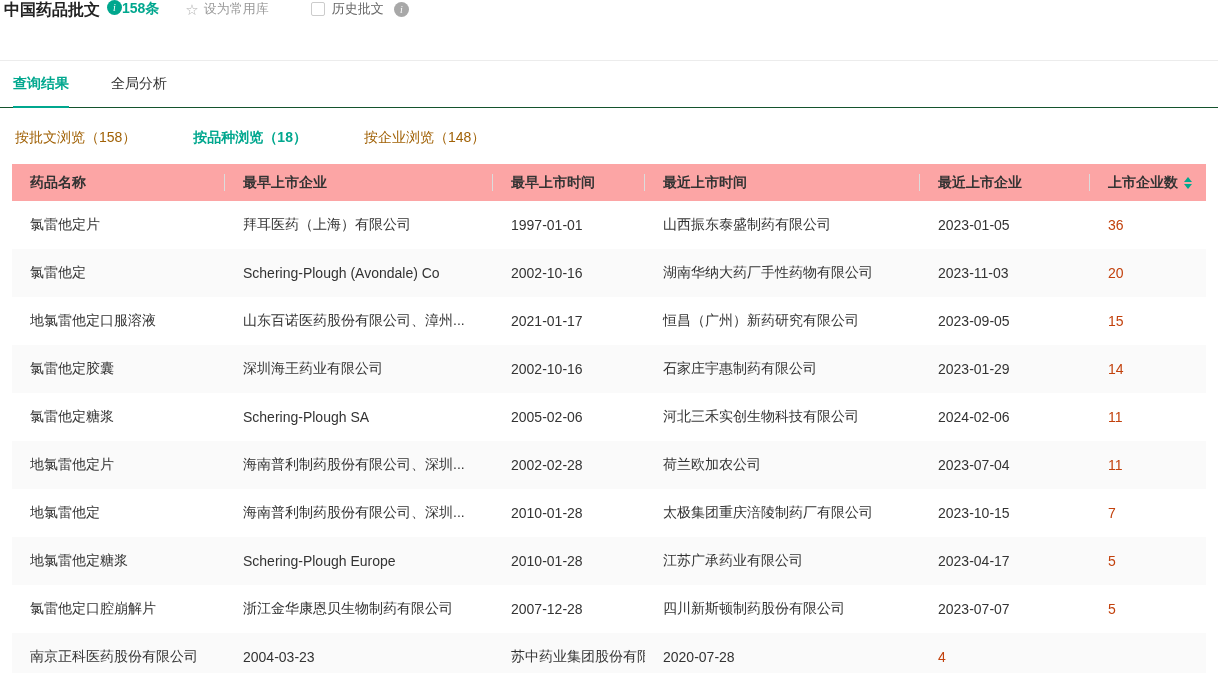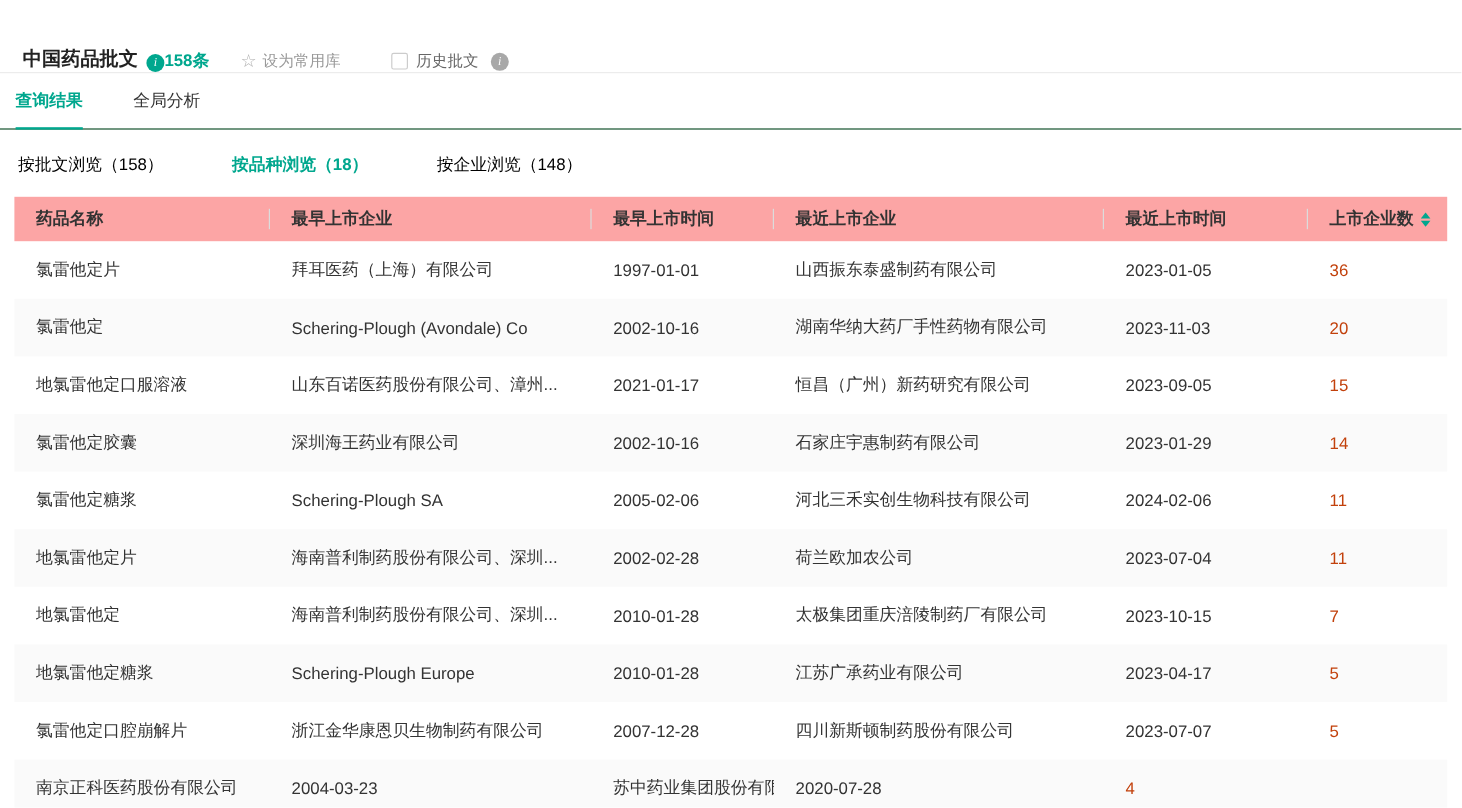--- a/index.html
+++ b/index.html
@@ -4,21 +4,21 @@
 <style>
   * { box-sizing: border-box; }
   html,body { margin:0; padding:0; }
   body {
     width:1218px; height:673px; background:#fff;
     font-family:"Liberation Sans","DejaVu Sans",sans-serif;
     color:#333; overflow:hidden;
   }
 
   
-  .topbar { display:flex; align-items:flex-end; height:61px; padding:0 19px; border-bottom:1px solid #ececec; }
+  .topbar { display:flex; align-items:flex-start; height:61px; padding:0 4px; border-bottom:1px solid #ececec; }
   .page-title { font-size:16px; font-weight:bold; color:#222; }
   .info-badge {
     display:inline-flex; align-items:center; justify-content:center;
     width:15px; height:15px; border-radius:50%;
     color:#fff; font-size:10px; font-style:italic;
     font-family:"Liberation Serif",serif; flex:0 0 auto;
   }
   .info-teal { background:#00a78e; margin-left:7px; }
   .info-gray { background:#a8a8a8; margin-left:3px; }
   .count { color:#00a78e; margin-left:0; font-size:14px; font-weight:600; }
@@ -28,21 +28,21 @@
   .checkbox { width:14px; height:14px; border:1px solid #ccc; border-radius:2px; background:#fff; }
 
   
   .tabs { display:flex; align-items:stretch; height:47px; padding:0 13px; border-bottom:1px solid #14532d; }
   .tab { display:flex; align-items:center; margin-right:42px; font-size:14px; color:#333; cursor:pointer; position:relative; }
   .tab.active { color:#00a78e; font-weight:600; }
   .tab.active::after { content:''; position:absolute; left:0; right:0; bottom:-1px; height:2px; background:#00a78e; }
 
   
   .viewtabs { display:flex; align-items:center; padding:21px 15px 17px; font-size:14px; }
-  .viewtab { margin-right:57px; color:#000000; cursor:pointer; }
+  .viewtab { margin-right:57px; color:#a16207; cursor:pointer; }
   .viewtab.active { color:#00a78e; font-weight:600; }
 
   
   .table { margin:0 12px; font-size:14px; }
   .thead, .tr { display:grid; grid-template-columns:213px 268px 152px 275px 170px minmax(0,1fr); }
   .thead { background:#fca5a5; height:37px; }
   .th { display:flex; align-items:center; padding:0 10px 0 18px; font-weight:bold; color:#333; position:relative; white-space:nowrap; }
   .th:not(:last-child)::after { content:''; position:absolute; right:0; top:10px; height:17px; width:1px; background:#dcdcdc; }
   .tr { height:48px; }
   .tr:nth-child(even) { background:#fafafa; }
@@ -91,24 +91,24 @@
       <div class="th">
         <span>药品名称</span>
       </div>
       <div class="th">
         <span>最早上市企业</span>
       </div>
       <div class="th">
         <span>最早上市时间</span>
       </div>
       <div class="th">
+        <span>最近上市时间</span>
+      </div>
+      <div class="th">
         <span>最近上市企业</span>
-      </div>
-      <div class="th">
-        <span>最近上市时间</span>
       </div>
       <div class="th">
         <span>上市企业数</span>
         <span class="sort">
             <i class="up"></i>
             <i class="down"></i>
           </span>
       </div>
     </div>
     <div class="tbody" id="tbody">

